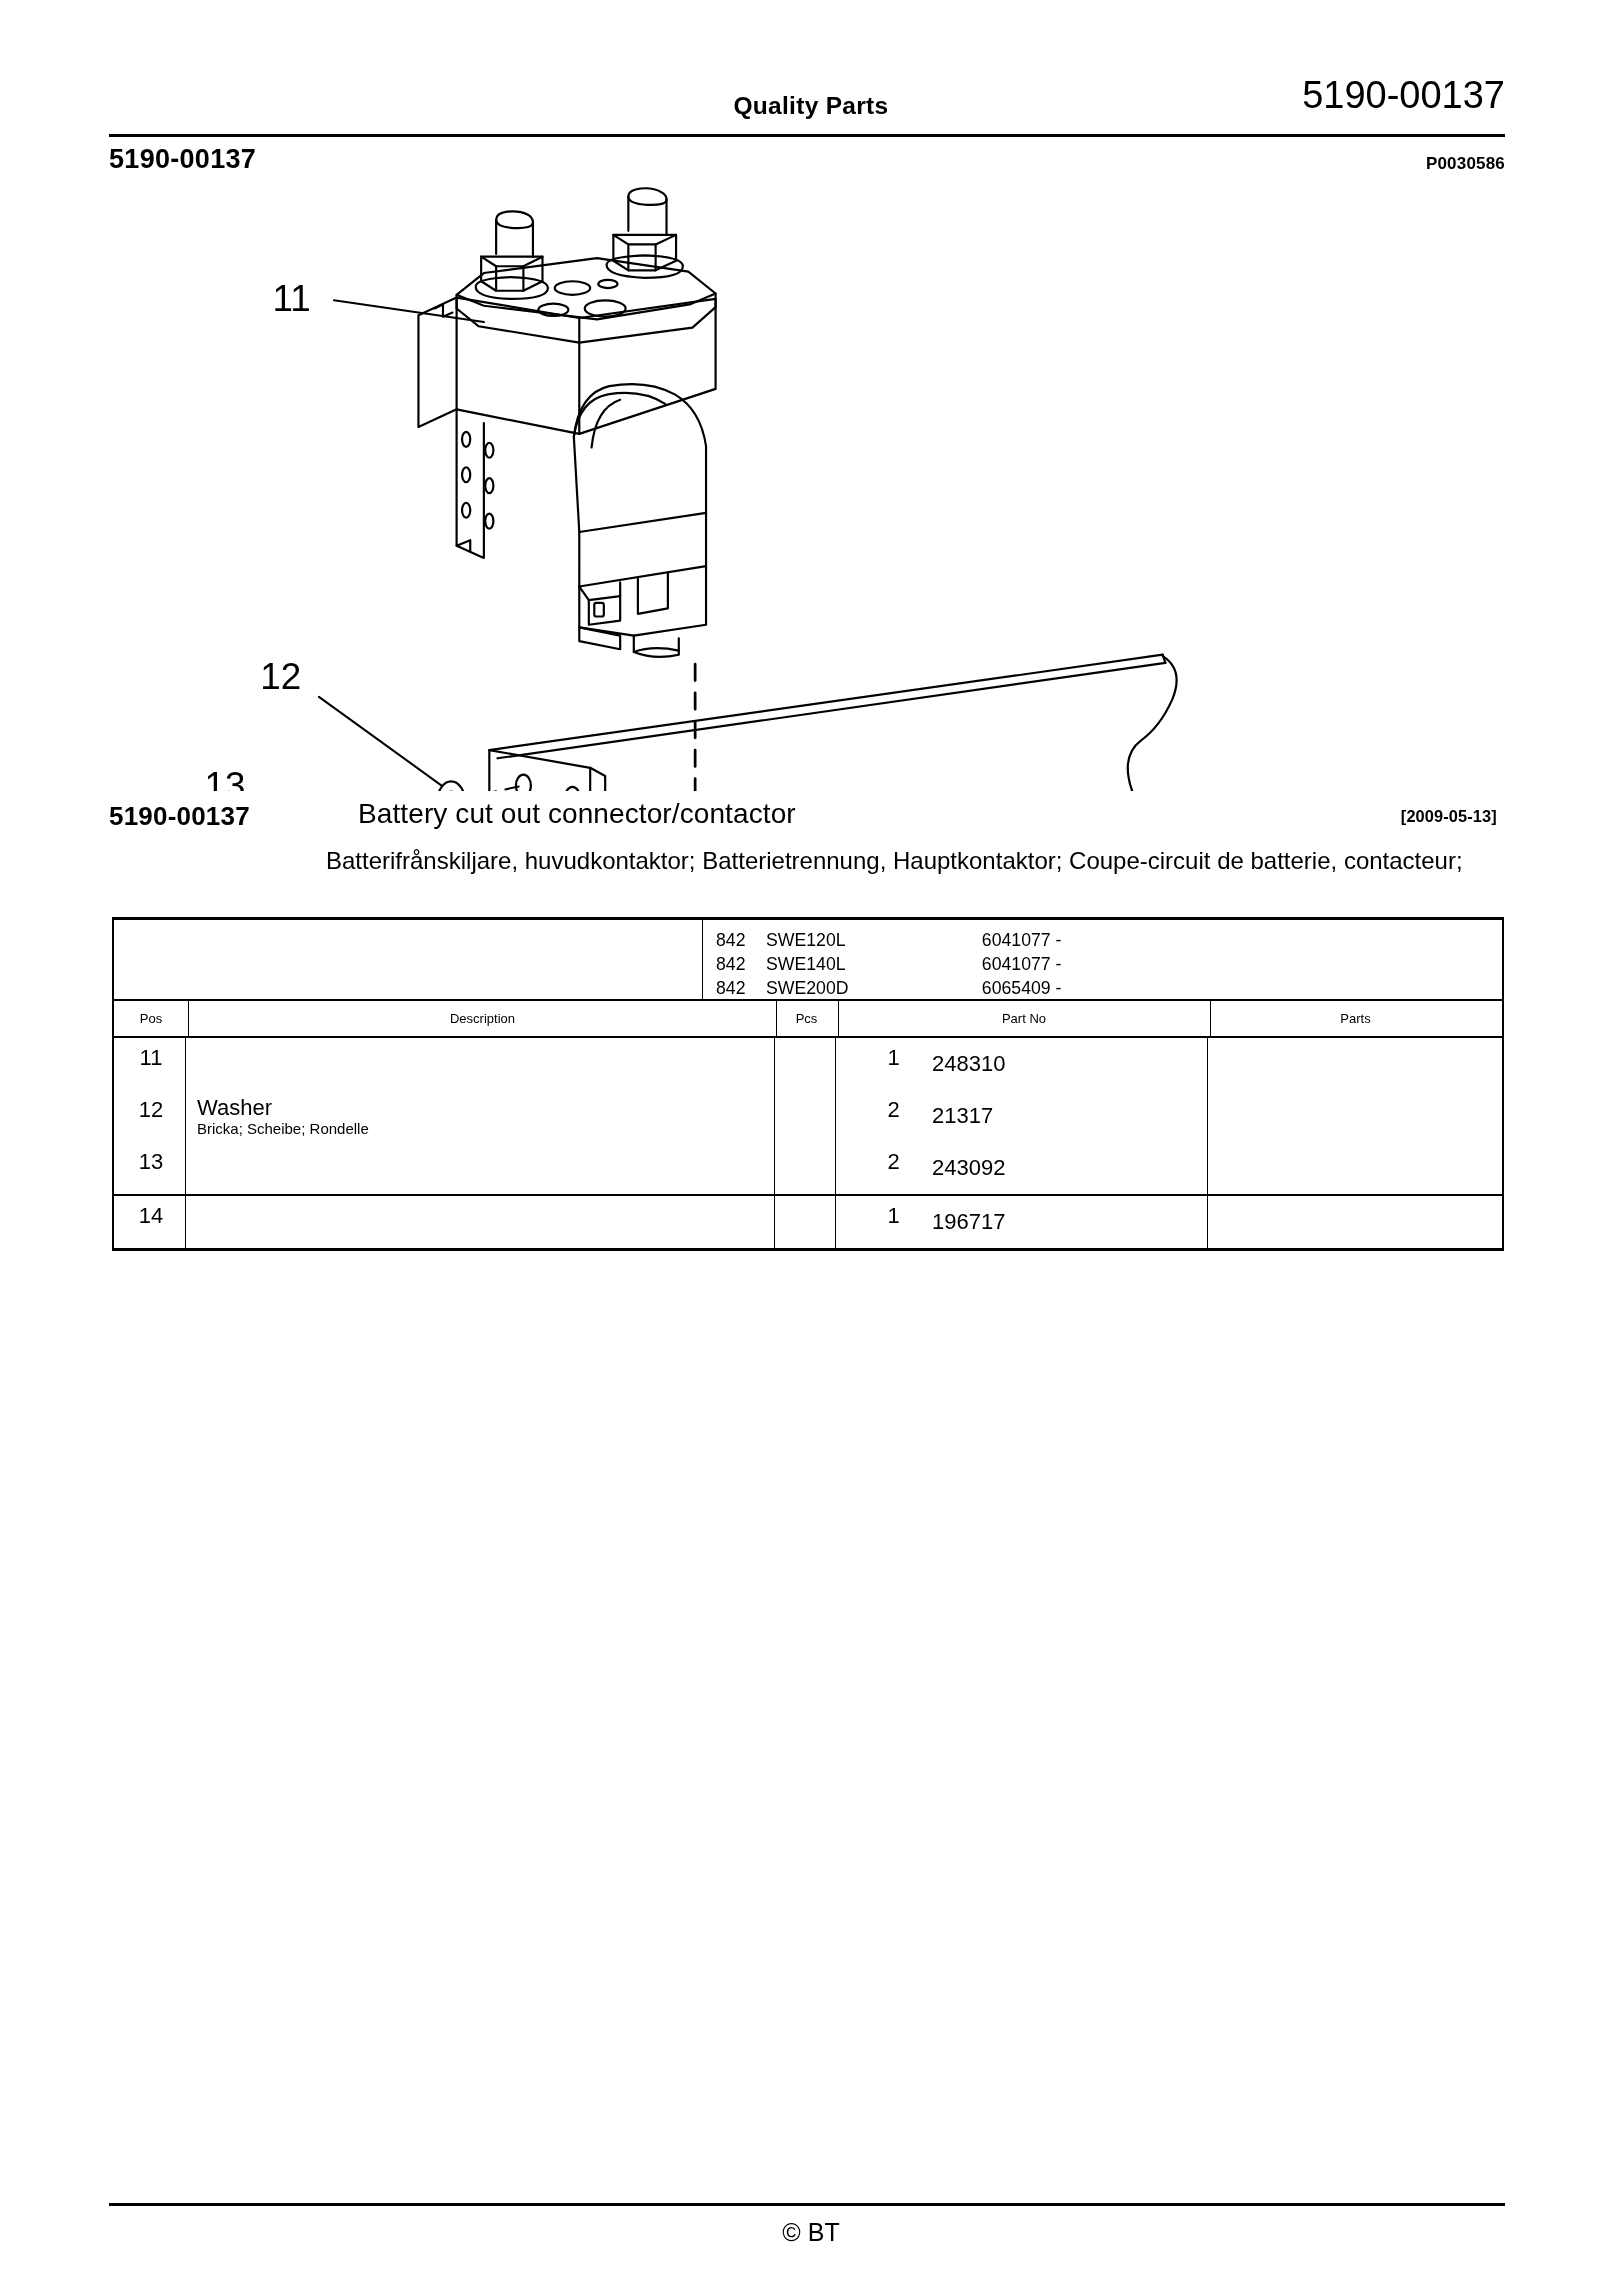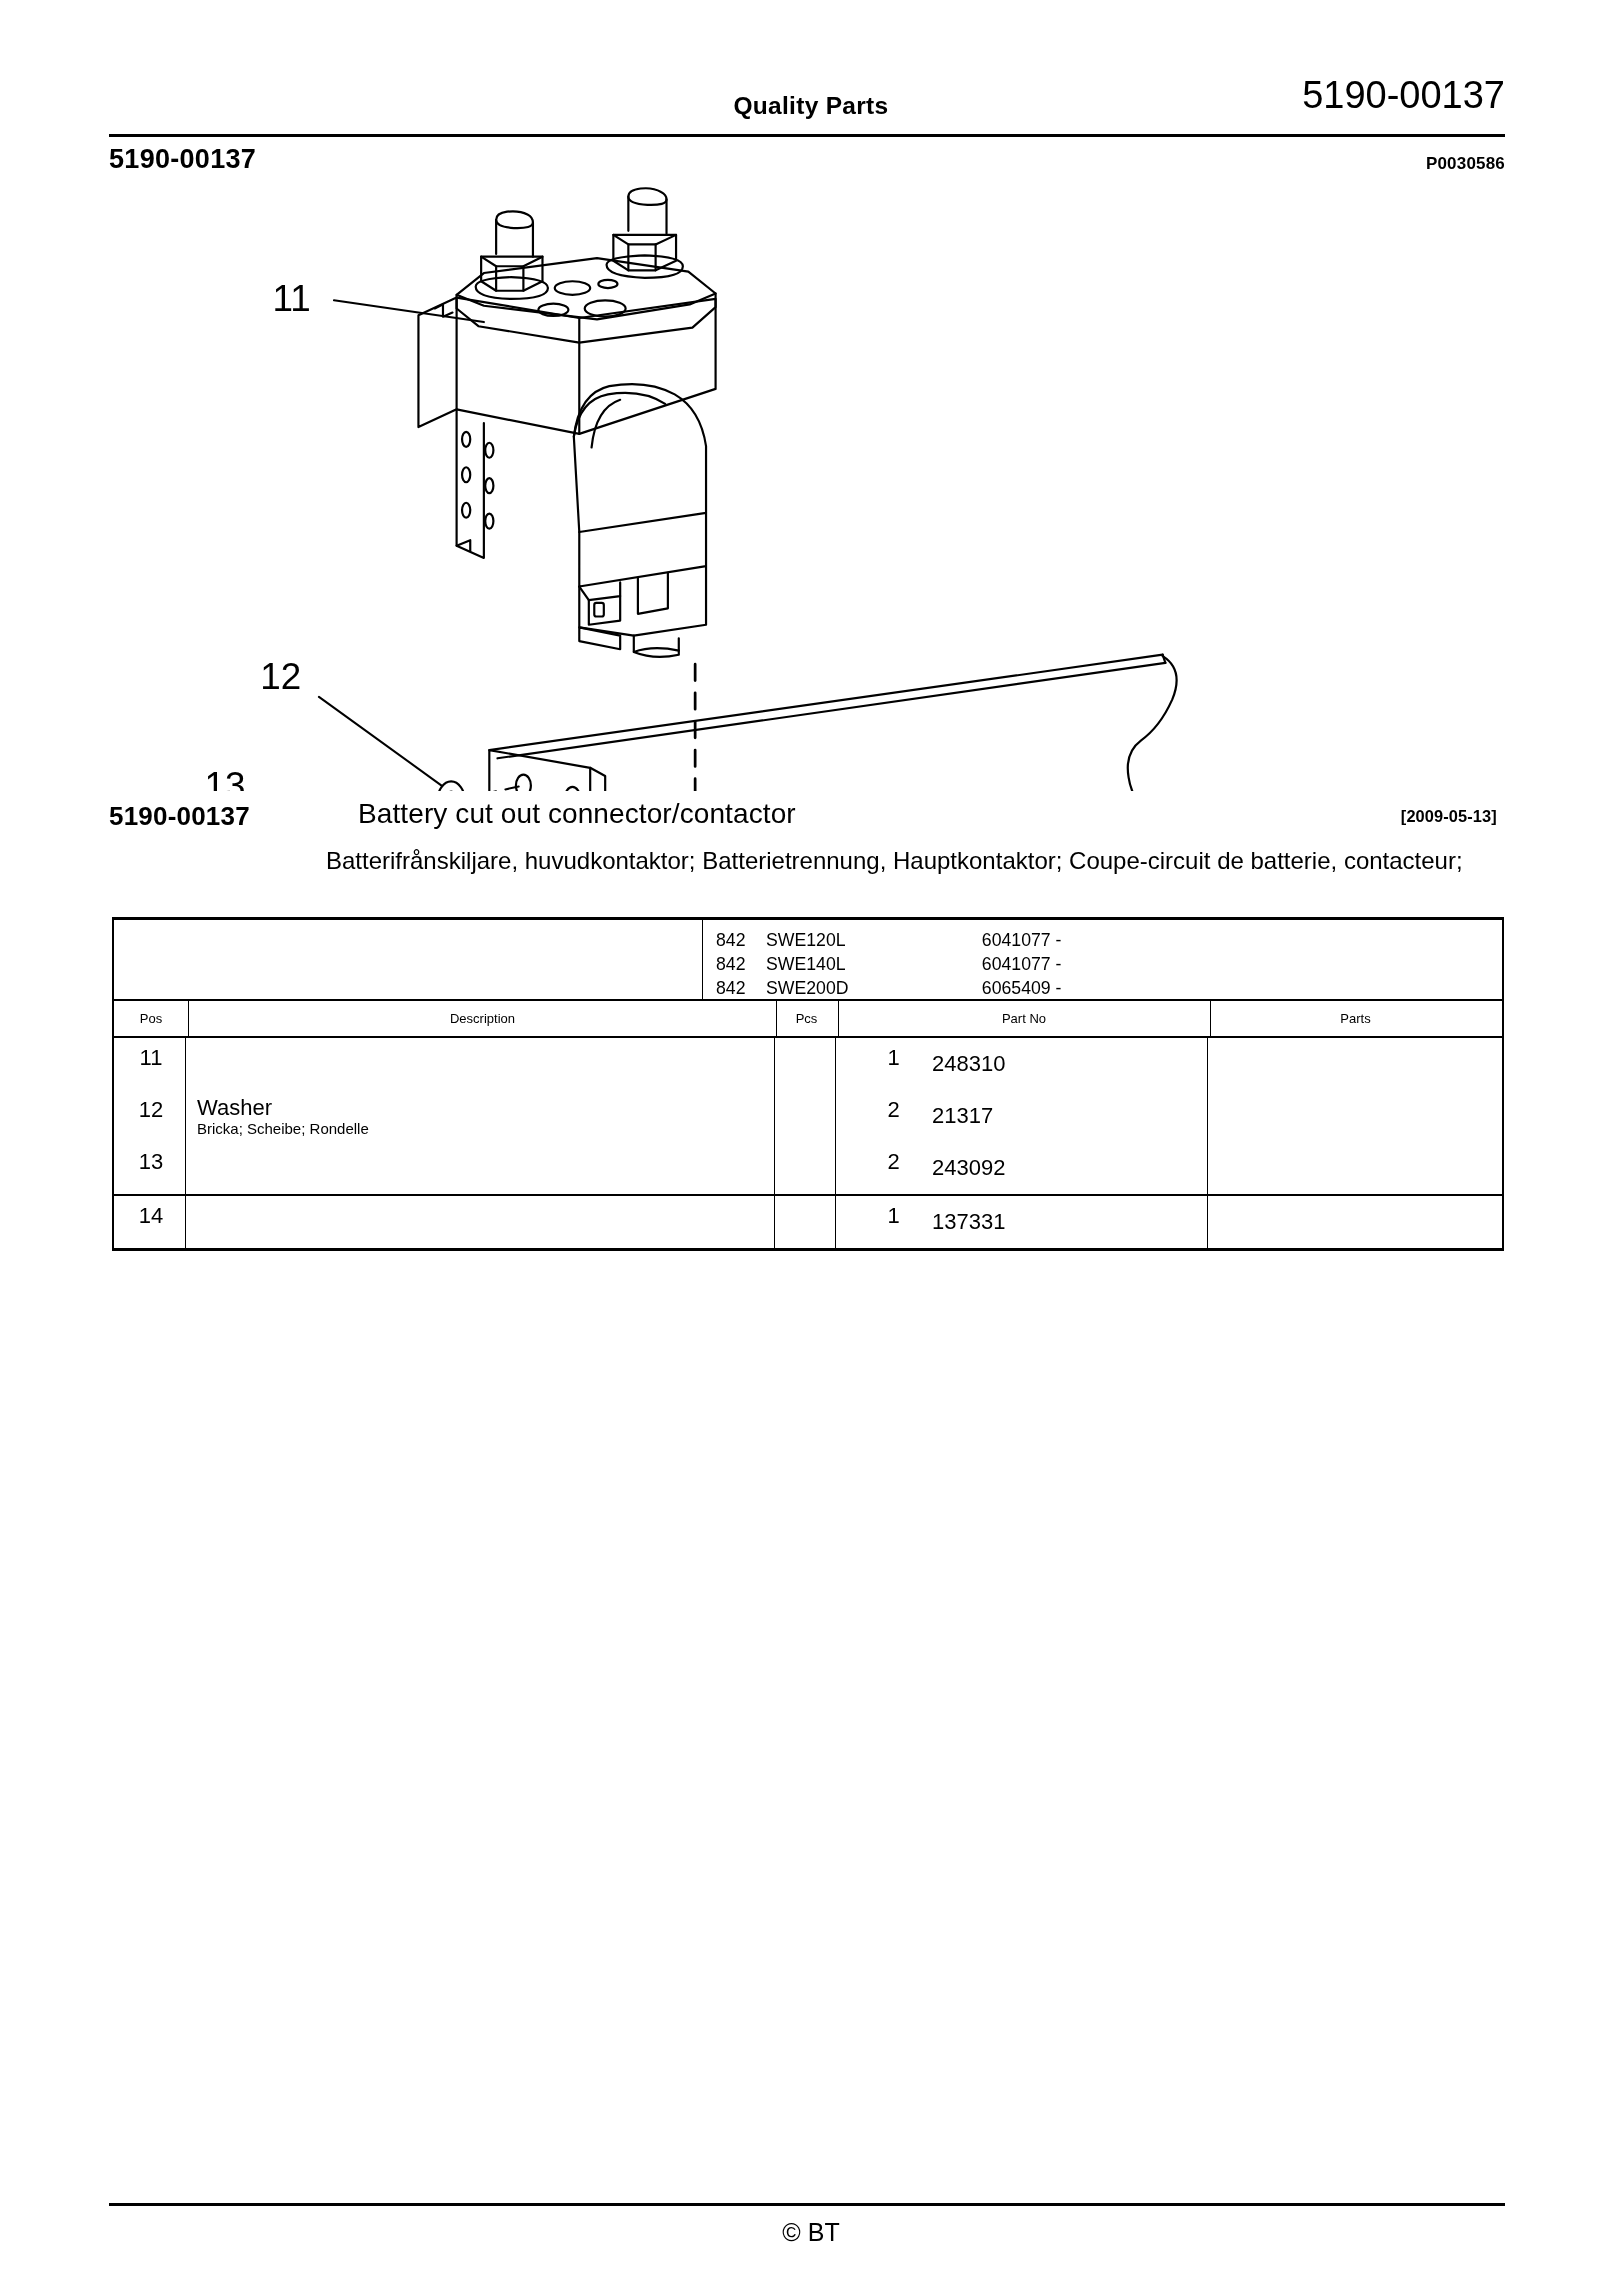--- a/index.html
+++ b/index.html
@@ -526,21 +526,21 @@
           <div class="c-pcs">2</div>
           <div class="c-part">243092</div>
           <div class="c-note"></div>
         </div>
       </div>
 
       <div class="group">
         <div class="prow">
           <div class="c-pos">14</div>
           <div class="c-pcs">1</div>
-          <div class="c-part">137331</div>
+          <div class="c-part">196717</div>
           <div class="c-note"></div>
         </div>
       </div>
     </div>
   </div>
 
   <div id="footer-rule"></div>
   <div id="footer-text">© BT</div>
 
 </div>

